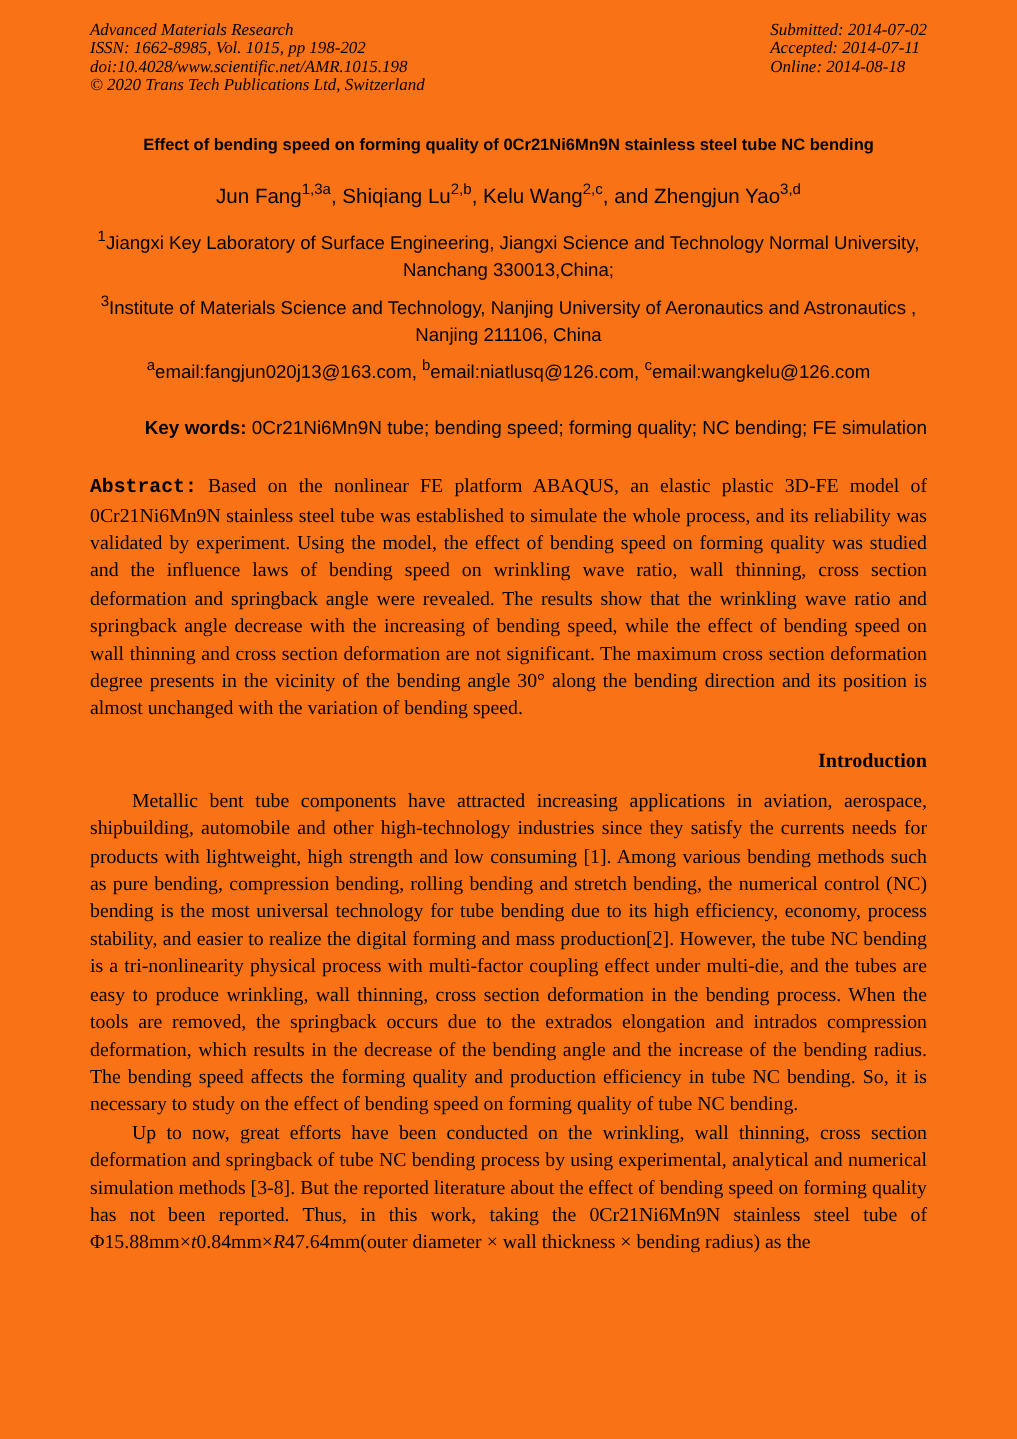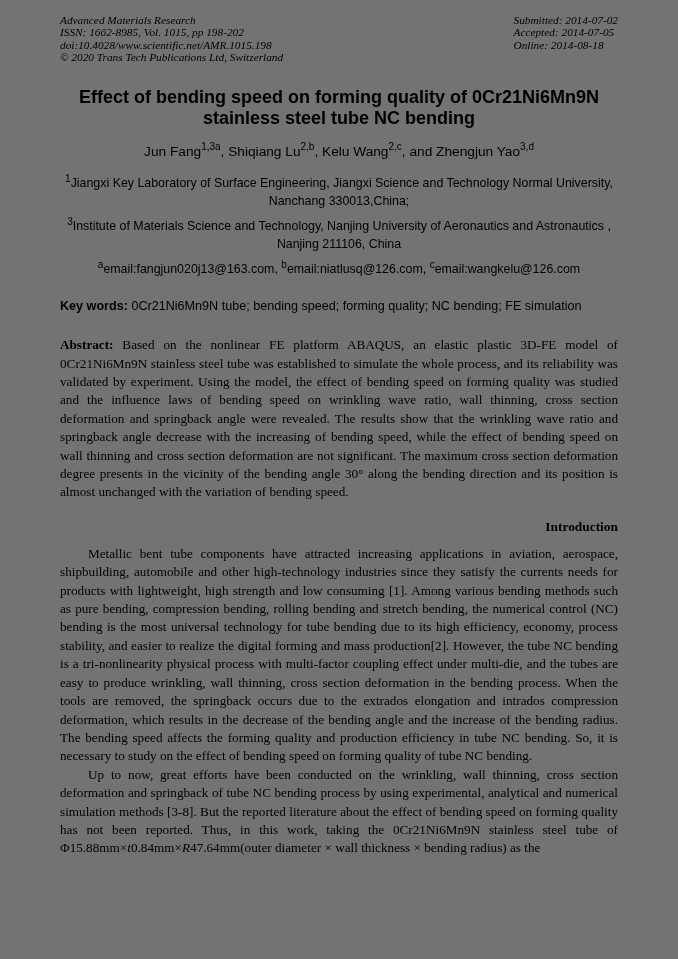--- a/index.html
+++ b/index.html
@@ -6,34 +6,34 @@
   body {
     width: 678px; height: 959px;
     background: #ffffff; color: #000000;
     font-family: "Liberation Serif", serif;
     position: relative; overflow: hidden;
   }
   .page {
     box-sizing: border-box;
     width: 678px; height: 959px;
     padding: 14px 60px 0 60px;
-    background: #737373;
+    background: #f97316;
   }
   
   .jheader {
     display: flex; justify-content: space-between;
     font-family: "Liberation Serif", serif;
     font-style: italic; font-size: 11.3px; line-height: 12.3px;
   }
   .jheader .right { }
   
   .title {
     margin: 24px 0 0 0; text-align: center;
     font-family: "Liberation Sans", sans-serif;
-    font-weight: bold; font-size: 18px; line-height: 21px;
+    font-weight: bold; font-size: 11px; line-height: 21px;
   }
   
   .authors {
     margin-top: 13px; text-align: center;
     font-family: "Liberation Sans", sans-serif;
     font-size: 13.7px; line-height: 20px;
   }
   sup { font-size: 10px; line-height: 0; }
   
   .affil, .emails {
@@ -41,32 +41,32 @@
     font-family: "Liberation Sans", sans-serif;
     font-size: 12.4px; line-height: 18px;
   }
   .affil-1 { margin-top: 12px; }
   .affil-n { margin-top: 7px; }
   .emails  { margin-top: 7px; text-align: center; }
   
   .keywords {
     margin: 20px 0 0 0;
     font-family: "Liberation Sans", sans-serif;
-    font-size: 12.6px; line-height: 17px;
+    font-size: 12.6px; line-height: 17px; text-align: right;
   }
   .keywords b { font-weight: bold; }
   
   .bodytext {
     margin: 0;
     font-family: "Liberation Serif", serif;
     font-size: 13.2px; line-height: 18.4px;
     text-align: justify;
   }
   .abstract { margin-top: 21px; }
-  .abstract b { font-weight: bold; }
+  .abstract b { font-weight: bold; font-family: Liberation Mono, monospace; }
   .section-heading {
     margin: 16px 0 9px 0;
     font-family: "Liberation Serif", serif;
     font-weight: bold; font-size: 13.4px; line-height: 18px;
     text-align: right;
   }
   .indent { text-indent: 28px; }
   .ital { font-style: italic; }
 </style>
 </head>
@@ -76,21 +76,21 @@
 
   <div class="jheader">
     <div class="left">
       <div>Advanced Materials Research</div>
       <div>ISSN: 1662-8985, Vol. 1015, pp 198-202</div>
       <div>doi:10.4028/www.scientific.net/AMR.1015.198</div>
       <div>© 2020 Trans Tech Publications Ltd, Switzerland</div>
     </div>
     <div class="right">
       <div>Submitted: 2014-07-02</div>
-      <div>Accepted: 2014-07-05</div>
+      <div>Accepted: 2014-07-11</div>
       <div>Online: 2014-08-18</div>
     </div>
   </div>
 
   <h1 class="title">Effect of bending speed on forming quality of 0Cr21Ni6Mn9N stainless steel tube NC bending</h1>
 
   <div class="authors">
     <span><span></span><span>Jun Fang</span><sup>1,3a</sup></span><span><span>, </span><span>Shiqiang Lu</span><sup>2,b</sup></span><span><span>, </span><span>Kelu Wang</span><sup>2,c</sup></span><span><span>, and </span><span>Zhengjun Yao</span><sup>3,d</sup></span>
   </div>
 

